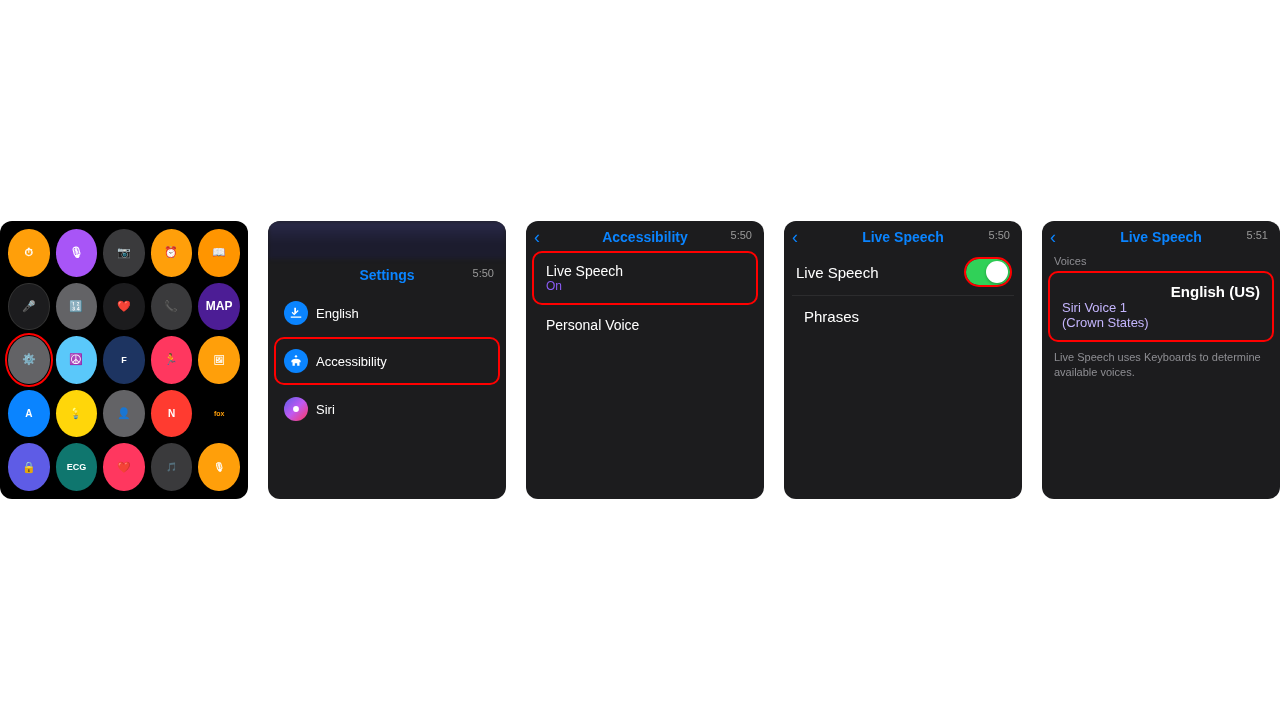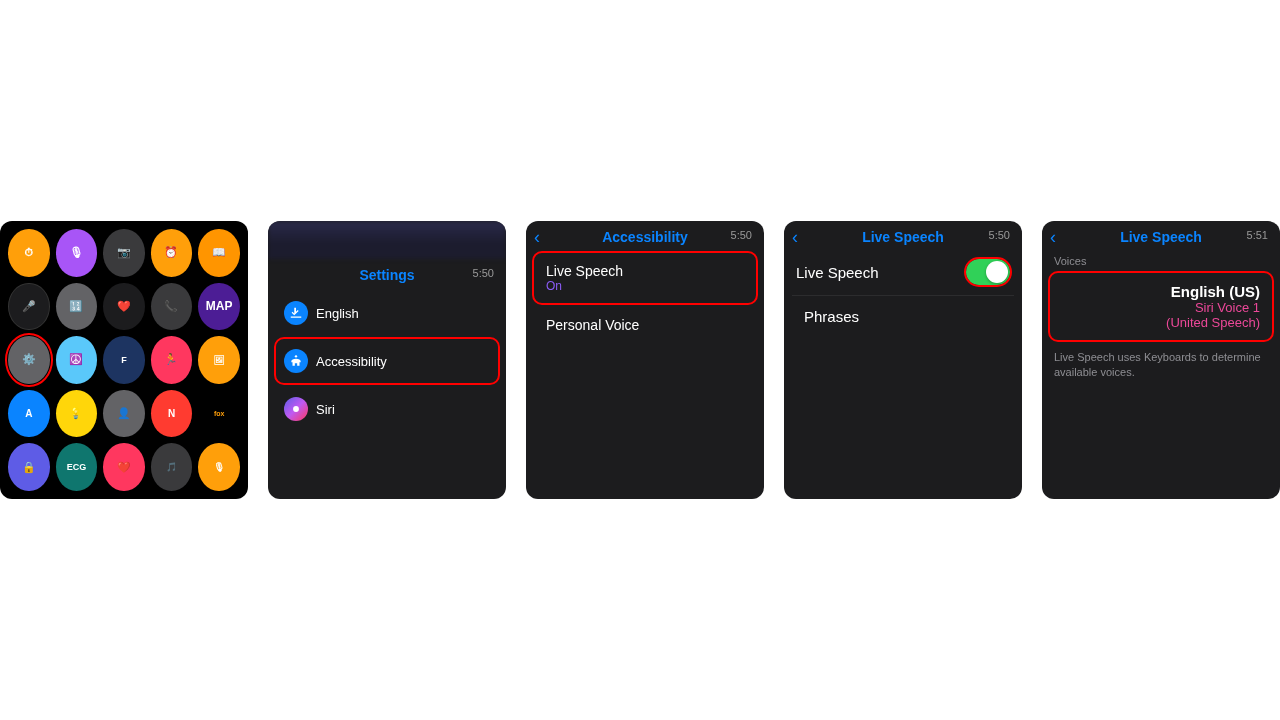--- a/index.html
+++ b/index.html
@@ -239,22 +239,21 @@
 
     .voice-item .voice-name {
       font-size: 15px;
       font-weight: 600;
       color: white;
       text-align: right;
     }
 
     .voice-item .voice-sub {
       font-size: 13px;
-      color: #ec4899;
-      text-align: right;
+      color: #c4b5fd;
     }
 
     .voice-note {
       color: #8e8e93;
       font-size: 11px;
       padding: 6px 12px;
       line-height: 1.4;
     }
 
     
@@ -372,16 +371,16 @@
 <div class="watch-screen screen5">
   <div class="header-row">
     <span class="header-back">‹</span>
     <span class="header-time">5:51</span>
     <span class="header-title">Live Speech</span>
   </div>
   <div class="voices-label">Voices</div>
   <div class="voice-item">
     <div class="voice-name">English (US)</div>
     <div class="voice-sub">Siri Voice 1</div>
-    <div class="voice-sub">(United Speech)</div>
+    <div class="voice-sub">(Crown States)</div>
   </div>
   <div class="voice-note">Live Speech uses Keyboards to determine available voices.</div>
 </div>
 
 </body></html>

